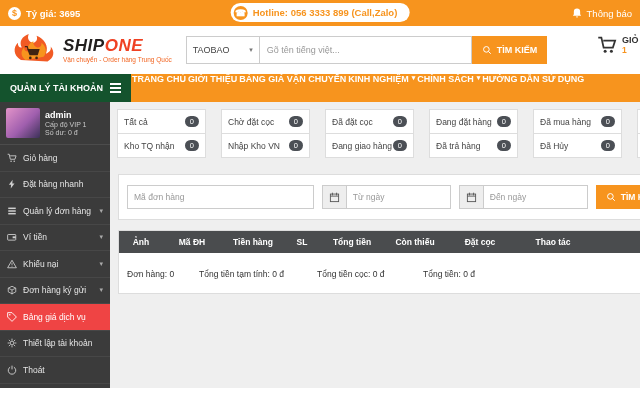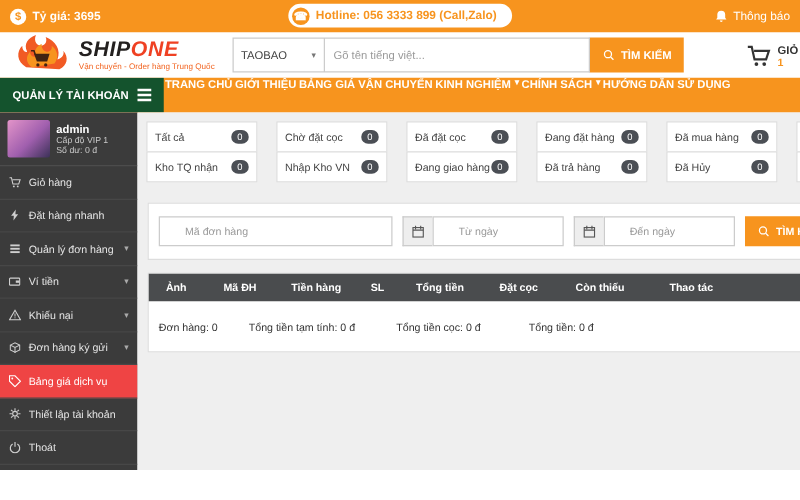--- a/index.html
+++ b/index.html
@@ -9,21 +9,21 @@
   
   .topbar{height:26px;background:#f7941e;display:flex;align-items:center;padding:0 8px;position:relative;color:#fff}
   .rate{display:flex;align-items:center;gap:5px;font-size:9.5px;font-weight:bold}
   .coin{width:13px;height:13px;border-radius:50%;background:#fff;color:#f7941e;font-size:9px;font-weight:bold;display:flex;align-items:center;justify-content:center}
   .hotline{position:absolute;left:50%;transform:translateX(-50%);top:3px;height:19px;background:#fff;border-radius:10px;display:flex;align-items:center;gap:5px;padding:0 12px 0 3px;color:#f7941e;font-size:9.5px;font-weight:bold;white-space:nowrap}
   .phone-circle{width:14px;height:14px;border-radius:50%;background:#f7941e;color:#fff;font-size:9px;display:flex;align-items:center;justify-content:center}
   .notify{margin-left:auto;display:flex;align-items:center;gap:4px;font-size:9.5px;white-space:nowrap}
   .notify svg{width:12px;height:12px;color:#fff}
 
   
-  .header{height:36px;background:#fff;display:flex;align-items:center;padding:0 10px;position:relative}
+  .header{height:48px;background:#fff;display:flex;align-items:center;padding:0 10px;position:relative}
   .logo{display:flex;align-items:center;gap:3px}
   .brand .line1{font-size:17px;font-weight:bold;font-style:italic;letter-spacing:.5px;color:#23201f;line-height:1}
   .brand .one{color:#ef4123}
   .brand .tagline{font-size:6.5px;color:#f26522;margin-top:2px;white-space:nowrap}
   .searchbar{display:flex;margin-left:14px;height:28px}
   .src-select{width:74px;border:1px solid #ccc;display:flex;align-items:center;justify-content:space-between;padding:0 6px;font-size:9px;color:#444;background:#fff;cursor:pointer}
   .src-select .chev{font-size:7px;color:#777}
   .search-input{width:212px;border:1px solid #ccc;border-left:none;font-size:9px;padding:0 7px;color:#333;outline:none}
   .search-input::placeholder{color:#999}
   .search-btn{background:#f7941e;color:#fff;border:none;font-size:9px;font-weight:bold;display:flex;align-items:center;gap:5px;padding:0 10px;cursor:pointer}
@@ -54,21 +54,21 @@
   .menu-item .chev{margin-left:auto;font-size:7px;color:#aaa}
   .menu-item.active{background:#ef4444;color:#fff}
   .menu-item.active svg{color:#fff}
 
   .main{flex:1;background:#efefef;padding:8px 0 0 8px;overflow:hidden}
   .status-grid{display:grid;grid-template-columns:repeat(6,104px);width:625px}
   .status-cell{background:#fff;border:1px solid #ddd;margin:-1px 16px 0 -1px;height:25px;display:flex;align-items:center;justify-content:space-between;padding:0 6px;font-size:8.5px;color:#444;cursor:pointer;white-space:nowrap;overflow:hidden}
   .badge{background:#4b4f55;color:#fff;font-size:7.5px;border-radius:8px;padding:1px 5px;min-width:8px;text-align:center;flex-shrink:0}
 
   .filter-panel{margin-top:16px;background:#fff;border:1px solid #ddd;padding:10px 8px;display:flex;gap:8px;width:560px}
-  .f-input{height:24px;border:1px solid #ccc;font-size:8.5px;padding:0 20px;color:#333;outline:none;background:#fff}
+  .f-input{height:24px;border:1px solid #ccc;font-size:8.5px;padding:0 6px;color:#333;outline:none;background:#fff}
   .f-input::placeholder{color:#999}
   .order-input{width:200px}
   .date-group{display:flex}
   .cal-addon{width:24px;height:24px;border:1px solid #ccc;border-right:none;background:#eee;display:flex;align-items:center;justify-content:center;color:#555;cursor:pointer}
   .cal-addon svg{width:11px;height:11px}
   .date-input{width:105px}
   .filter-search-btn{height:24px;background:#f7941e;border:none;color:#fff;font-size:8.5px;font-weight:bold;display:flex;align-items:center;gap:5px;padding:0 10px;flex-shrink:0;cursor:pointer}
   .filter-search-btn svg{width:10px;height:10px}
 
   .table-panel{margin-top:10px;background:#fff;border:1px solid #ddd;width:540px}
@@ -335,22 +335,22 @@
       </button>
     </div>
 
     <div class="table-panel">
       <div class="thead">
         <div class="th">Ảnh</div>
         <div class="th">Mã ĐH</div>
         <div class="th">Tiền hàng</div>
         <div class="th">SL</div>
         <div class="th">Tổng tiền</div>
+        <div class="th">Còn thiếu</div>
         <div class="th">Đặt cọc</div>
-        <div class="th">Còn thiếu</div>
         <div class="th">Thao tác</div>
       </div>
       <div class="summary">
         <span class="s1">Đơn hàng: 0</span>
         <span class="s2">Tổng tiền tạm tính: 0 đ</span>
         <span class="s3">Tổng tiền cọc: 0 đ</span>
         <span class="s4">Tổng tiền: 0 đ</span>
       </div>
     </div>
 

